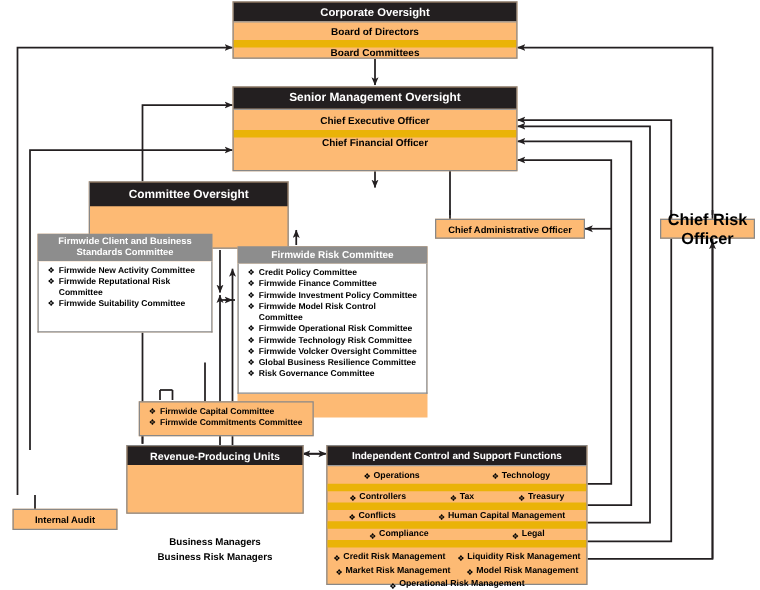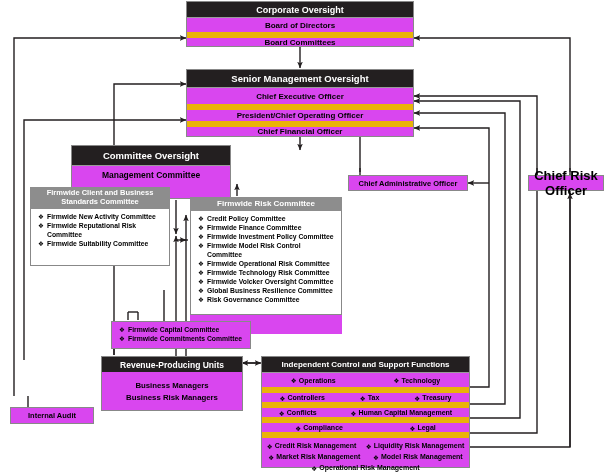--- a/index.html
+++ b/index.html
@@ -2,21 +2,21 @@
 <html><head>
 <meta charset="utf-8">
 <style>
   html,body{margin:0;padding:0;background:#fff;}
   body{
     width:608px;height:472px;position:relative;overflow:hidden;
     font-family:"Liberation Sans","DejaVu Sans",sans-serif;
     color:#000;
   }
   #canvas{position:absolute;left:0;top:0;width:608px;height:472px;}
-  .box{position:absolute;box-sizing:border-box;background:#d946ef;border:1px solid #888;z-index:5;}
+  .box{position:absolute;box-sizing:border-box;background:#fdba74;border:1px solid #888;z-index:5;}
   .hdr-dark{background:#231f20;color:#fff;font-weight:bold;text-align:center;
             display:flex;align-items:center;justify-content:center;box-sizing:border-box;}
   .hdr-gray{background:#8d8d8d;color:#fff;font-weight:bold;text-align:center;
             display:flex;align-items:center;justify-content:center;box-sizing:border-box;
             line-height:1.15;}
   .row{border-top:6px solid #eab308;text-align:center;font-weight:bold;
        display:flex;align-items:center;justify-content:center;box-sizing:border-box;}
   .rowfirst{border-top:none;}
   .plain{font-weight:bold;text-align:center;display:flex;align-items:center;justify-content:center;
          box-sizing:border-box;}
@@ -136,27 +136,25 @@
 
   <div class="box" style="left:186px;top:1px;width:228px;height:46px;">
     <div class="hdr-dark" style="height:15px;font-size:9px;">Corporate Oversight</div>
     <div class="row rowfirst" style="height:15px;font-size:8px;border-top:1px solid #9a9a9a;">Board of Directors</div>
     <div class="row" style="height:14px;font-size:8px;">Board Committees</div>
   </div>
 
   <div class="box" style="left:186px;top:69px;width:228px;height:68px;">
     <div class="hdr-dark" style="height:17px;font-size:9.5px;">Senior Management Oversight</div>
     <div class="row rowfirst" style="height:17px;font-size:8px;border-top:1px solid #9a9a9a;">Chief Executive Officer</div>
-    <div class="row" style="height:17px;font-size:8px;">President/Chief Operating Officer</div>
     <div class="row" style="height:15px;font-size:8px;">Chief Financial Officer</div>
   </div>
 
   <div class="box" style="left:71px;top:145px;width:160px;height:54px;">
     <div class="hdr-dark" style="height:19px;font-size:9.5px;">Committee Oversight</div>
-    <div class="row rowfirst" style="height:18px;font-size:8.5px;border-top:1px solid #9a9a9a;">Management Committee</div>
   </div>
 
   <div class="box" style="left:30px;top:187px;width:140px;height:79px;border:none;">
     <div class="hdr-gray" style="height:22px;font-size:7.5px;padding:0 4px;">Firmwide Client and Business Standards Committee</div>
     <div class="bullets" style="height:57px;font-size:6.8px;border:1px solid #888;border-top:none;background:#fff;">
       <div class="bullet">Firmwide New Activity Committee</div>
       <div class="bullet">Firmwide Reputational Risk Committee</div>
       <div class="bullet">Firmwide Suitability Committee</div>
     </div>
   </div>
@@ -176,21 +174,21 @@
     </div>
   </div>
 
   <div class="box bullets" style="left:111px;top:321px;width:140px;height:28px;font-size:6.8px;">
     <div class="bullet">Firmwide Capital Committee</div>
     <div class="bullet">Firmwide Commitments Committee</div>
   </div>
 
   <div class="box" style="left:101px;top:356px;width:142px;height:55px;">
     <div class="hdr-dark" style="height:15px;font-size:8.5px;">Revenue-Producing Units</div>
-    <div style="height:39px;display:flex;flex-direction:column;align-items:center;justify-content:center;font-size:7.8px;font-weight:bold;line-height:1.45;">
+    <div style="height:39px;display:flex;flex-direction:column;align-items:center;justify-content:center;font-size:7.8px;font-weight:bold;line-height:1.45;margin-top:48px;">
       <div>Business Managers</div>
       <div>Business Risk Managers</div>
     </div>
   </div>
 
   <div class="box plain" style="left:348px;top:175px;width:120px;height:16px;font-size:7.5px;">Chief Administrative Officer</div>
 
   <div class="box" style="left:261px;top:356px;width:209px;height:112px;">
     <div class="hdr-dark" style="height:15px;font-size:8px;">Independent Control and Support Functions</div>
     <div class="cellgrid row rowfirst" style="height:15px;font-size:7px;border-top:1px solid #9a9a9a;">

